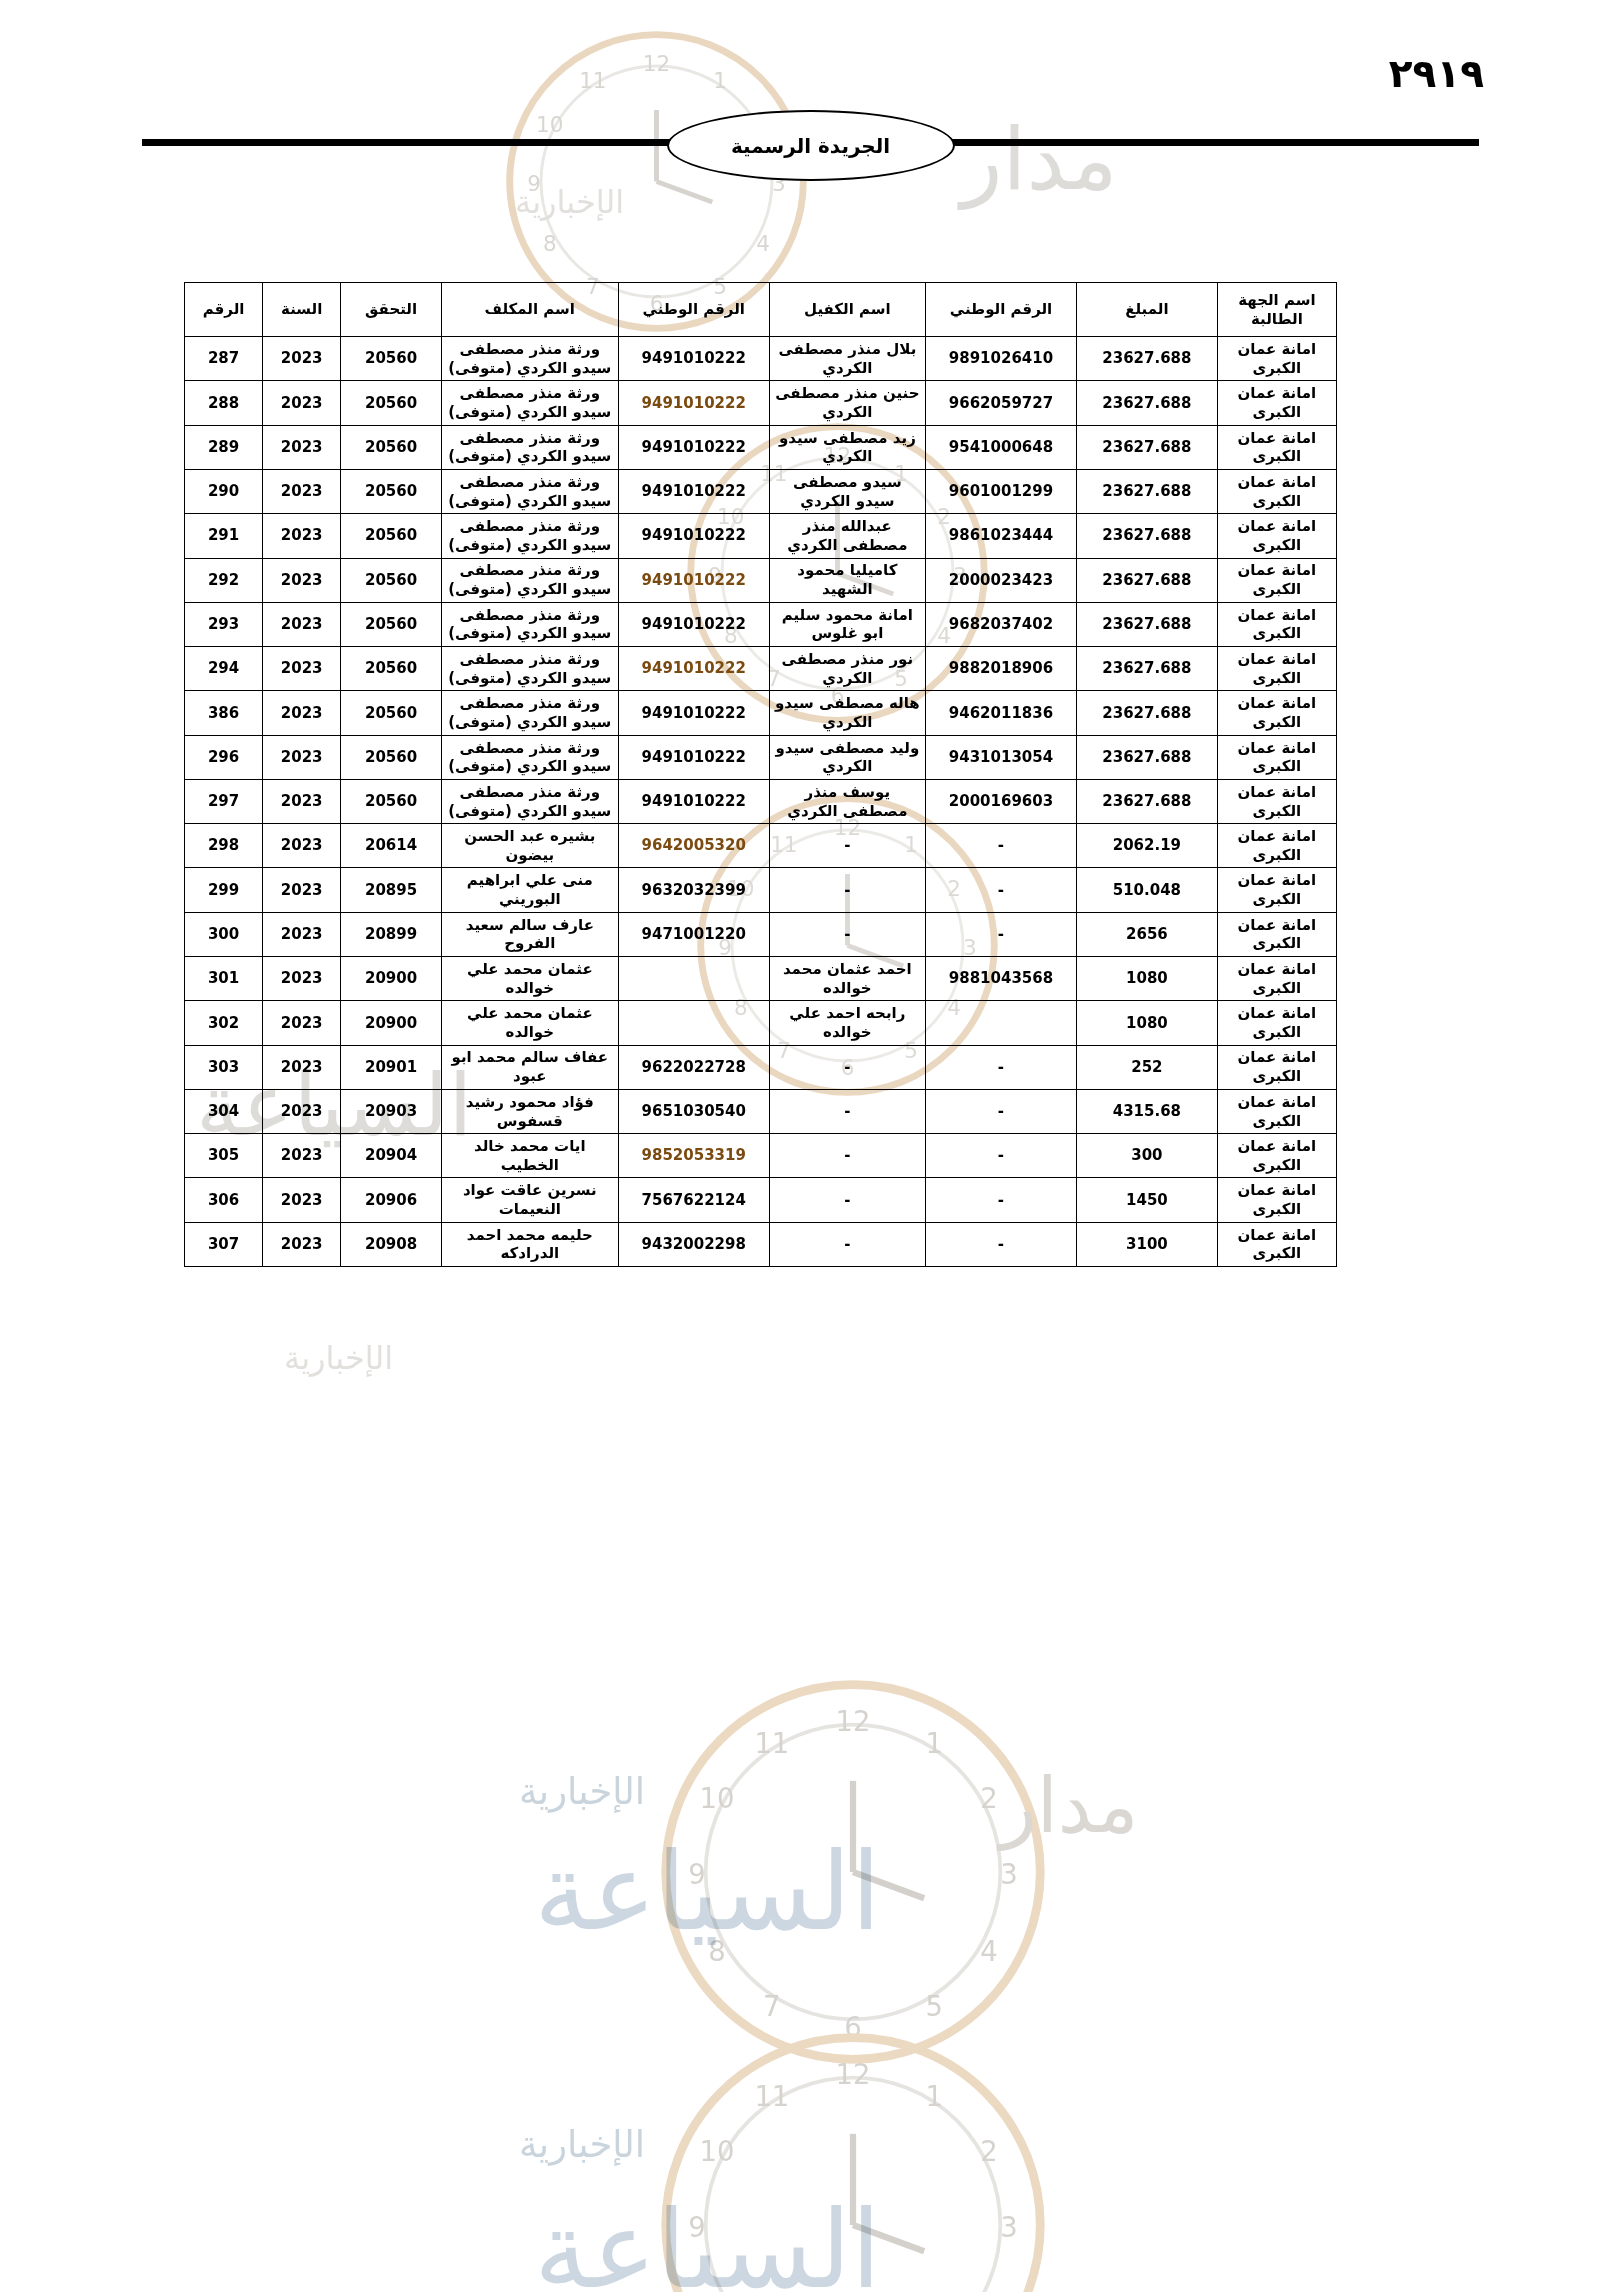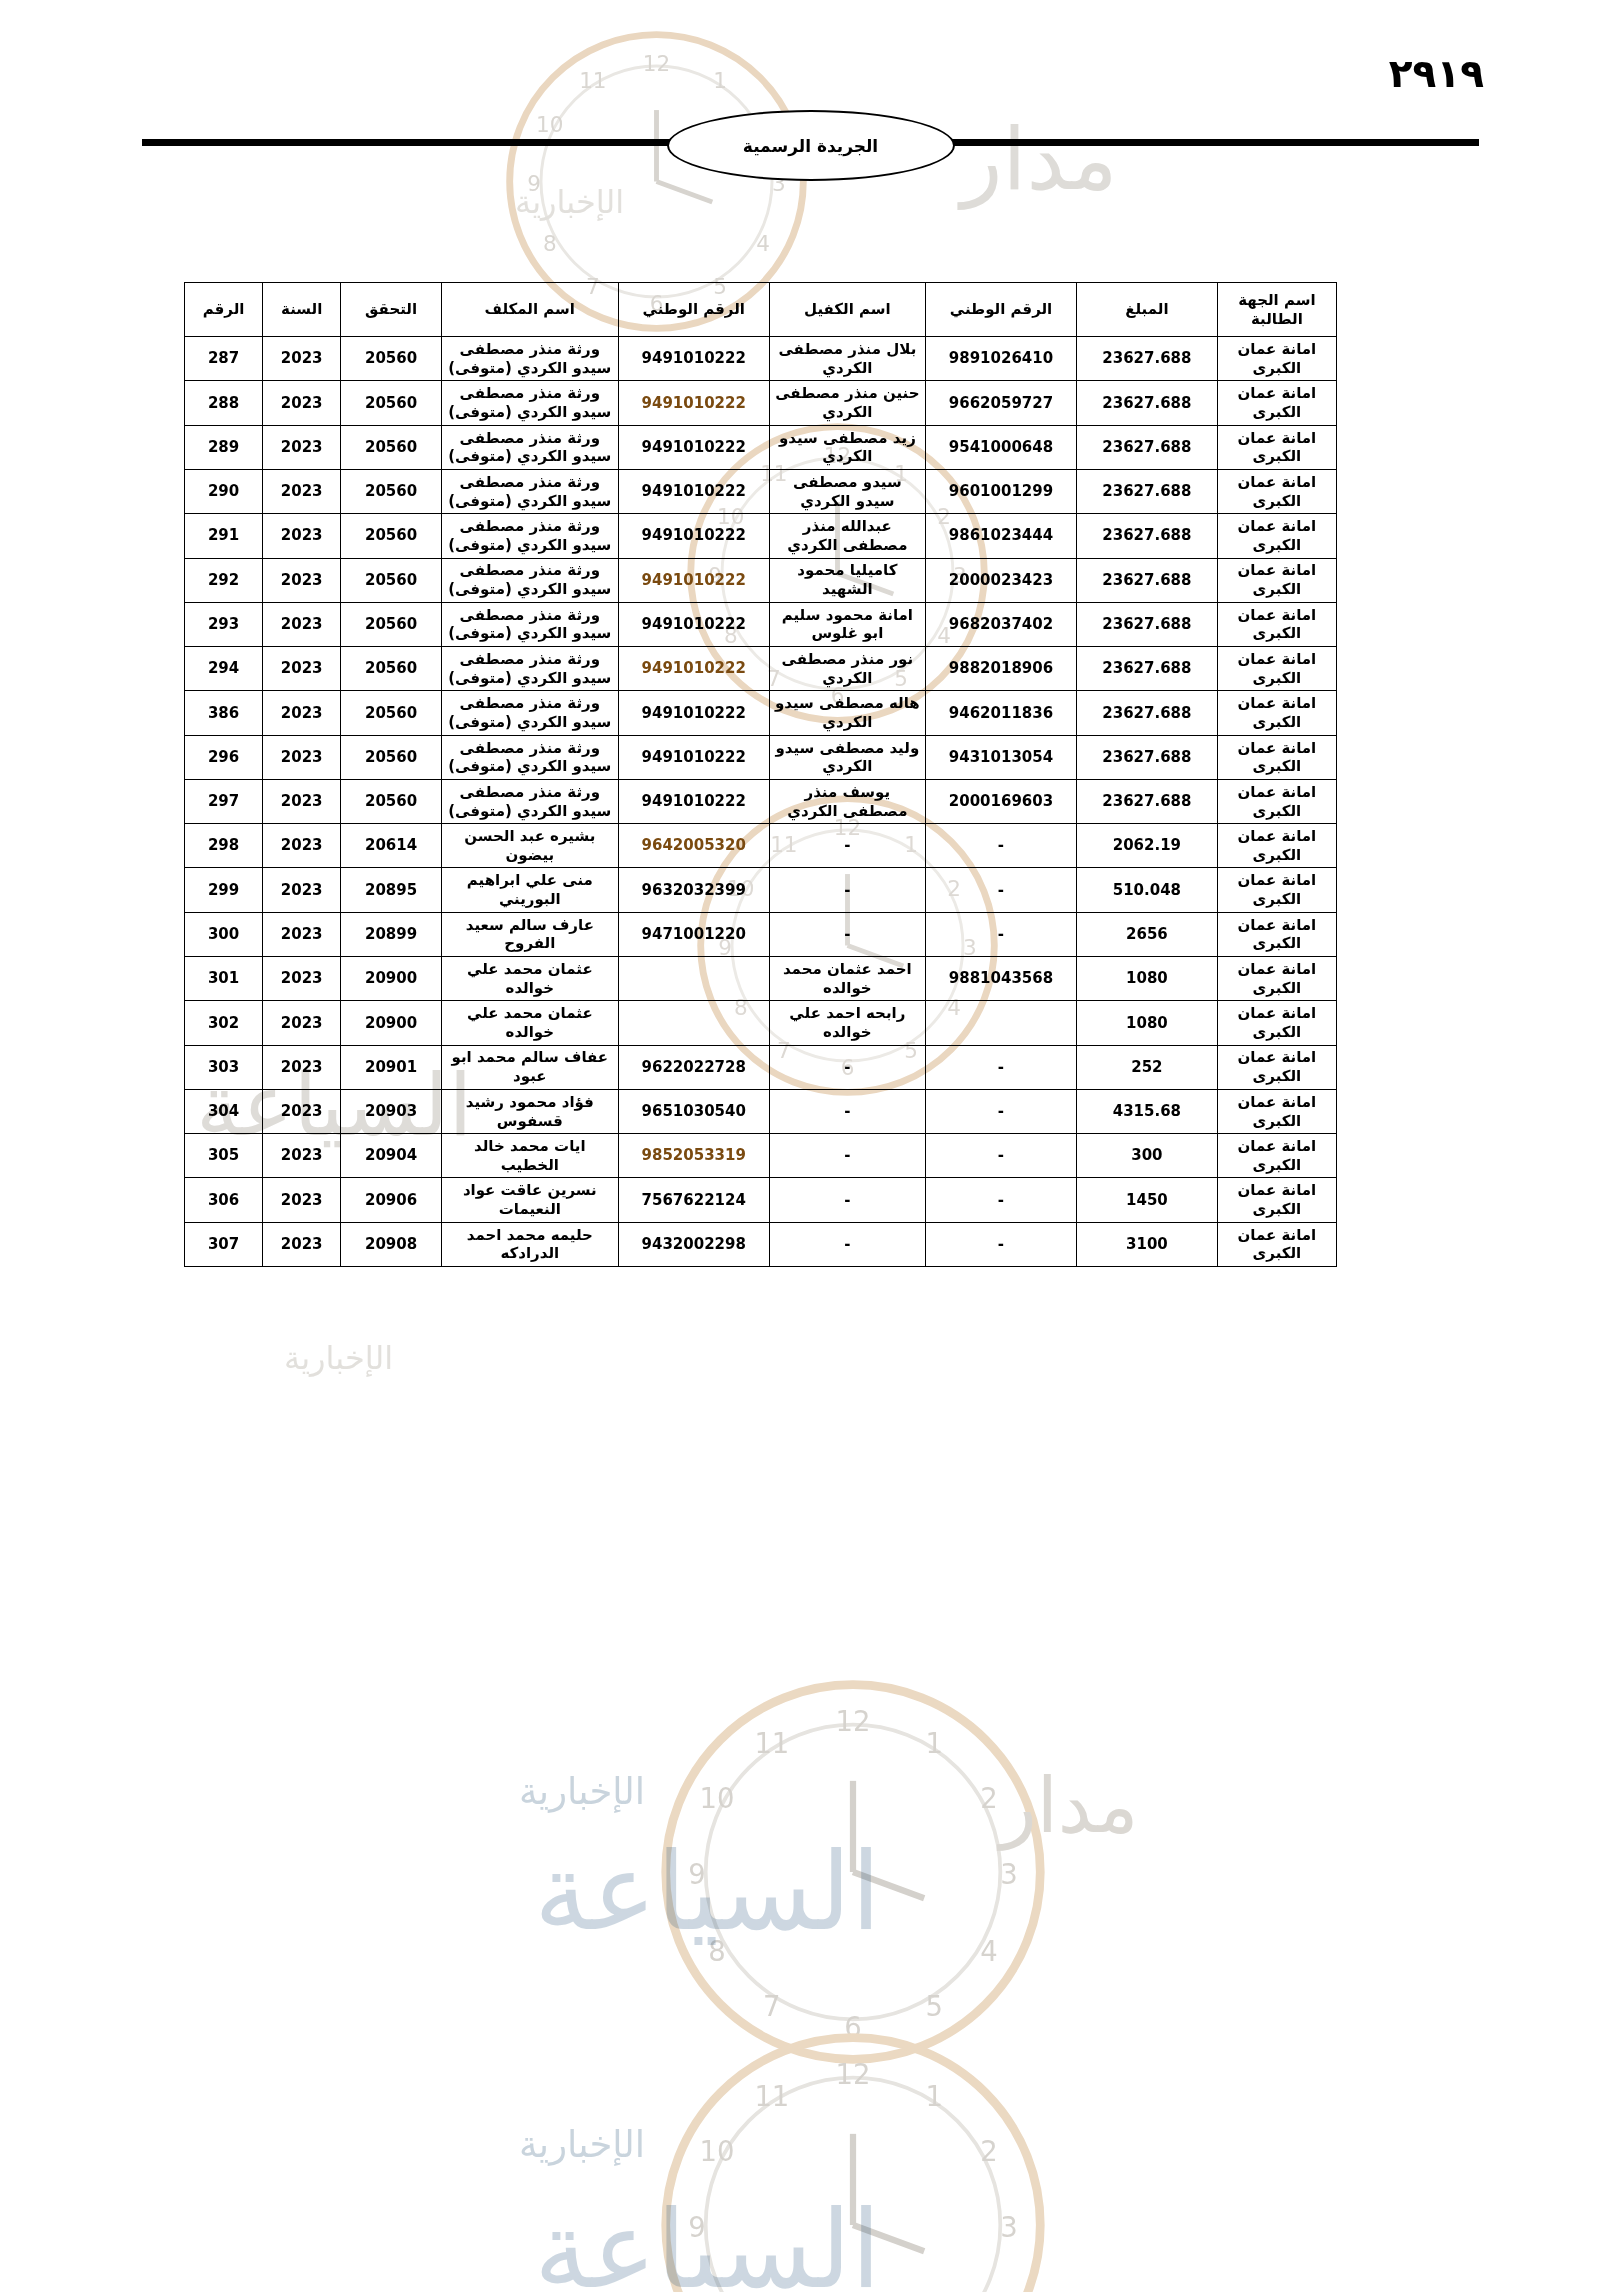--- a/index.html
+++ b/index.html
@@ -71,21 +71,21 @@
     left: 50%;
     transform: translateX(-50%);
     width: 284px;
     height: 67px;
     border: 2.9px solid #000;
     border-radius: 50%;
     background: #fff;
     display: flex;
     align-items: center;
     justify-content: center;
-    font-size: 17px;
+    font-size: 20px;
     font-weight: bold;
     z-index: 4;
     font-family: "DejaVu Sans", "Liberation Sans", sans-serif;
   }
 
   
   .table-wrap {
     position: absolute;
     top: 282px;
     left: 184px;

